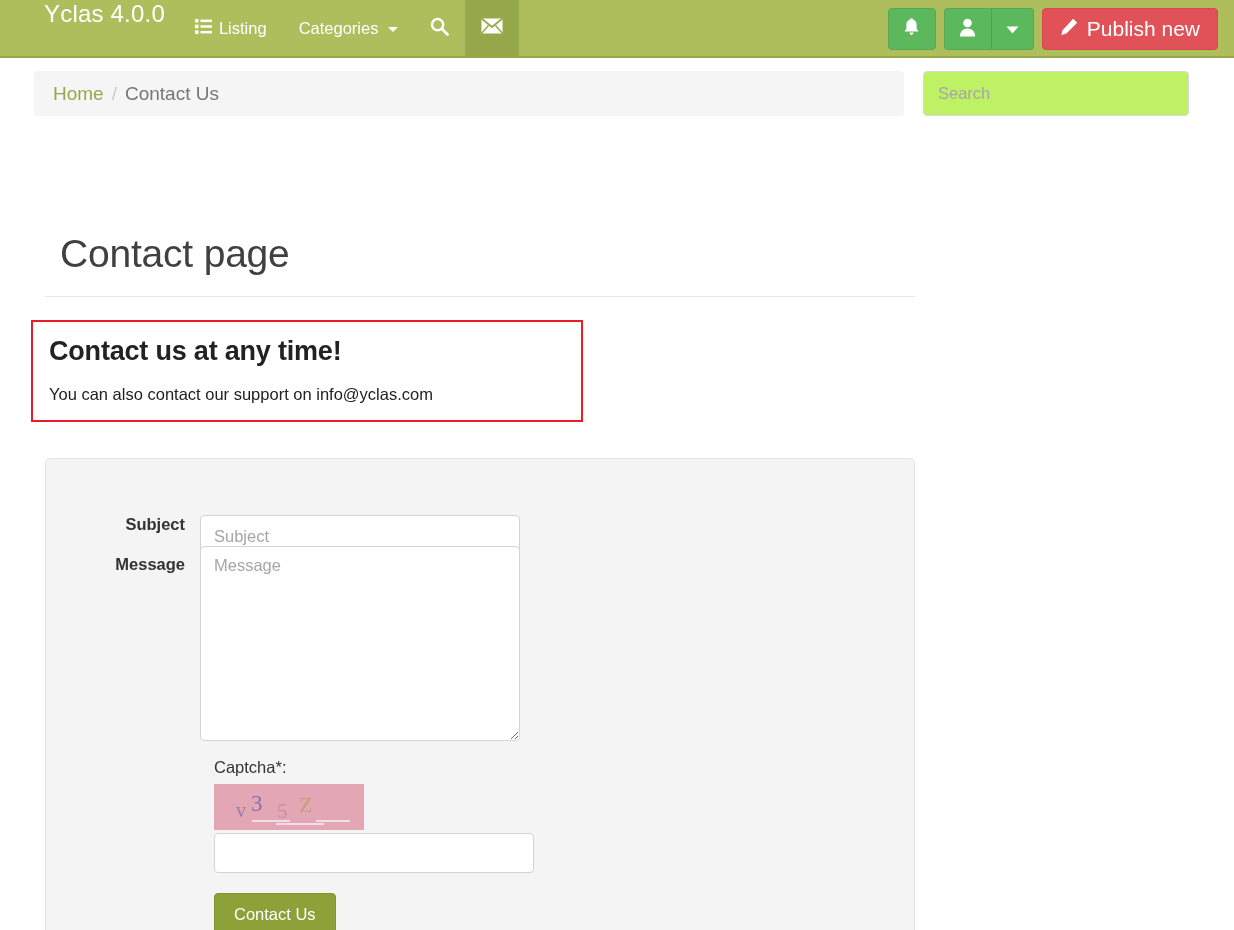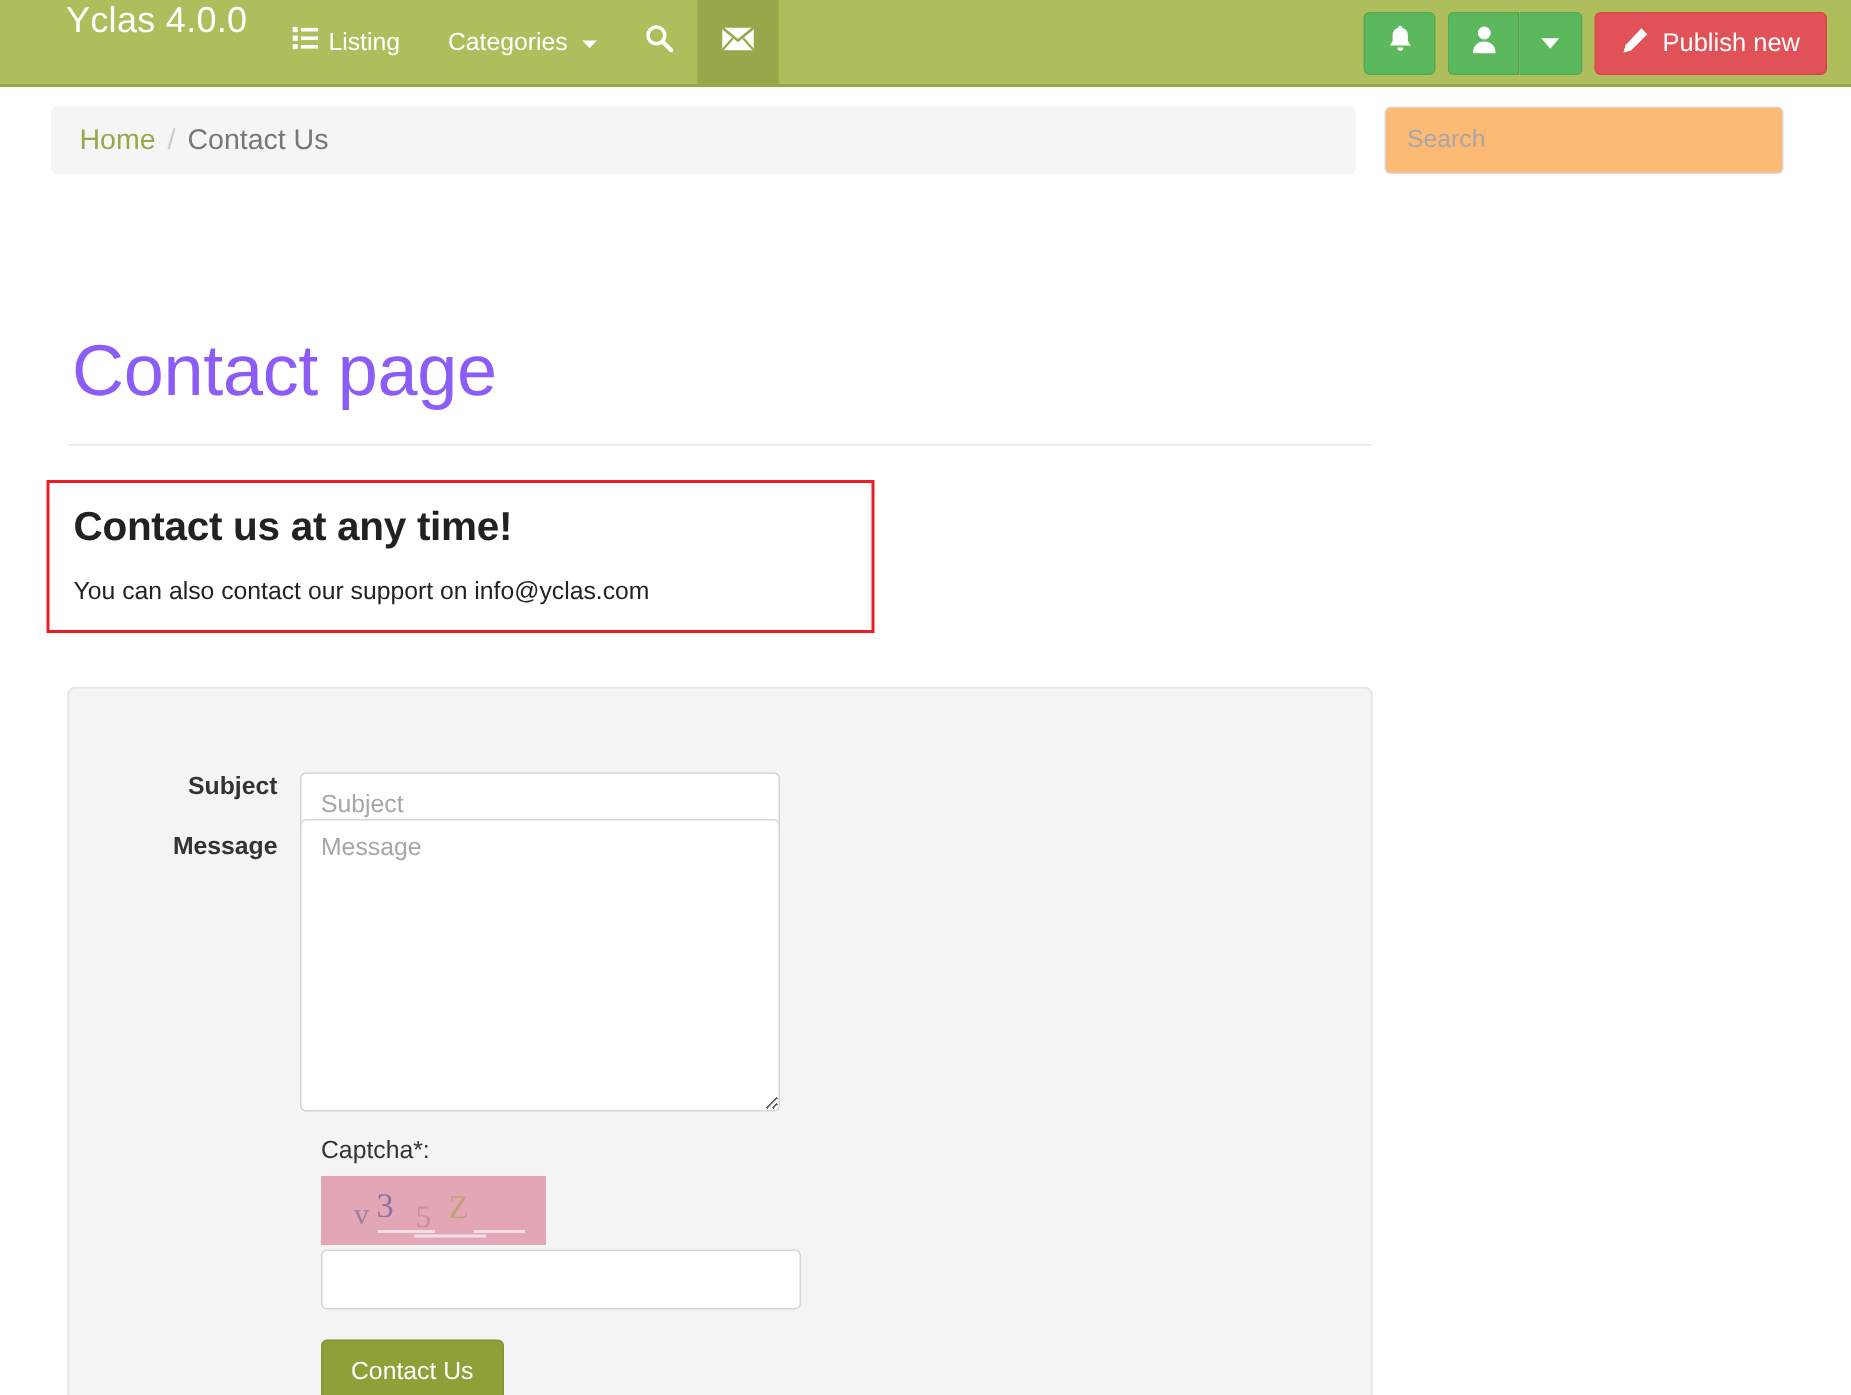--- a/index.html
+++ b/index.html
@@ -89,21 +89,21 @@
   .btn-publish {
     background: #e15258;
     border: 1px solid #d9474d;
     border-radius: 4px;
     height: 42px;
     padding: 0 17px;
     display: flex;
     align-items: center;
     gap: 9px;
     color: #ffffff;
-    font-size: 17px;
+    font-size: 21px;
     cursor: pointer;
     white-space: nowrap;
   }
 
   
   .content {
     position: relative;
     padding: 0;
   }
   .breadcrumb {
@@ -120,36 +120,36 @@
   .crumb-link { color: #97a84a; text-decoration: none; }
   .crumb-sep { color: #cccccc; margin: 0 8px; }
   .crumb-current { color: #777777; }
 
   .search-box {
     position: absolute;
     right: 45px; top: 13px;
     width: 266px; height: 45px;
     border: 1px solid #d8d8d8;
     border-radius: 4px;
-    background: #fdba74;
+    background: #bef264;
     font-size: 16.5px;
     color: #333333;
     padding: 0 14px;
     outline: none;
     font-family: "Liberation Sans", sans-serif;
   }
   .search-box::placeholder { color: #a6a6a6; }
 
   .page-title {
     position: absolute;
     left: 44px; top: 158px;
-    font-size: 48px;
+    font-size: 39px;
     font-weight: 400;
-    color: #8b5cf6;
-    margin: 4px;
+    color: #404040;
+    margin: 16px;
     letter-spacing: -0.2px;
   }
   .title-rule {
     position: absolute;
     left: 45px; top: 238px;
     width: 870px; height: 1px;
     background: #e7e7e7;
   }
 
   .notice-box {

